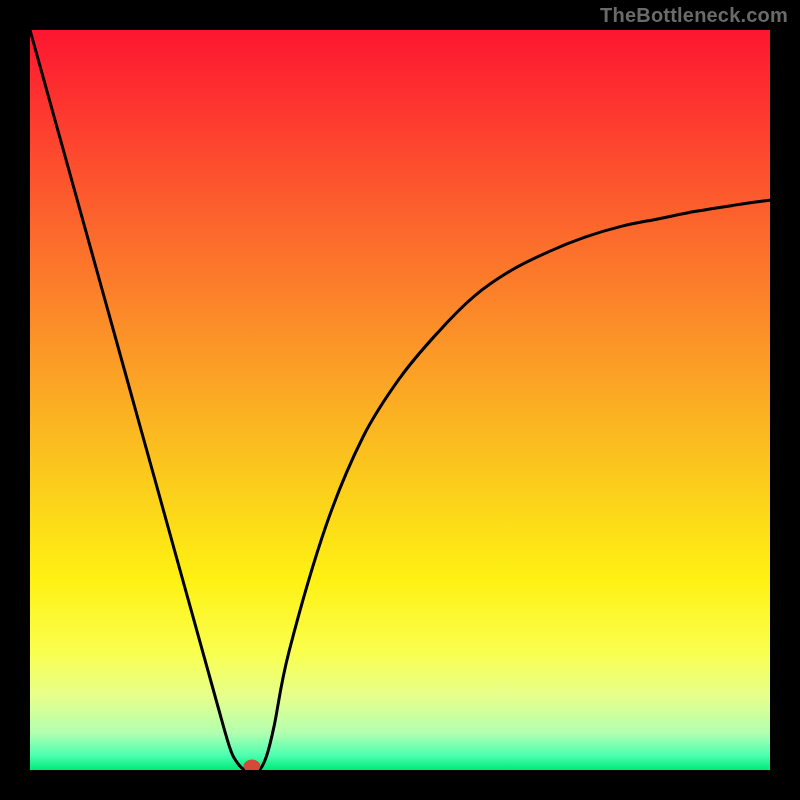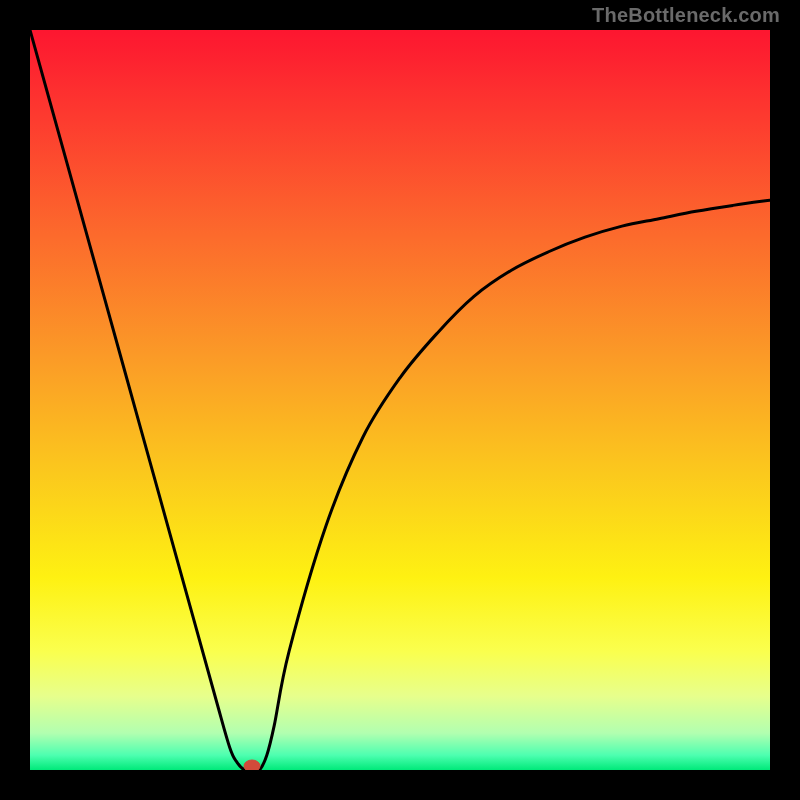--- a/index.html
+++ b/index.html
@@ -13,21 +13,21 @@
   }
   .frame {
     position: relative;
     width: 800px;
     height: 800px;
     background: #000;
   }
   .watermark {
     position: absolute;
     top: 4px;
-    right: 20px;
+    right: 12px;
     color: #6a6a6a;
     font-size: 20px;
     font-weight: 600;
     letter-spacing: 0.2px;
     user-select: none;
   }
   
   .plot {
     position: absolute;
     left: 30px;

